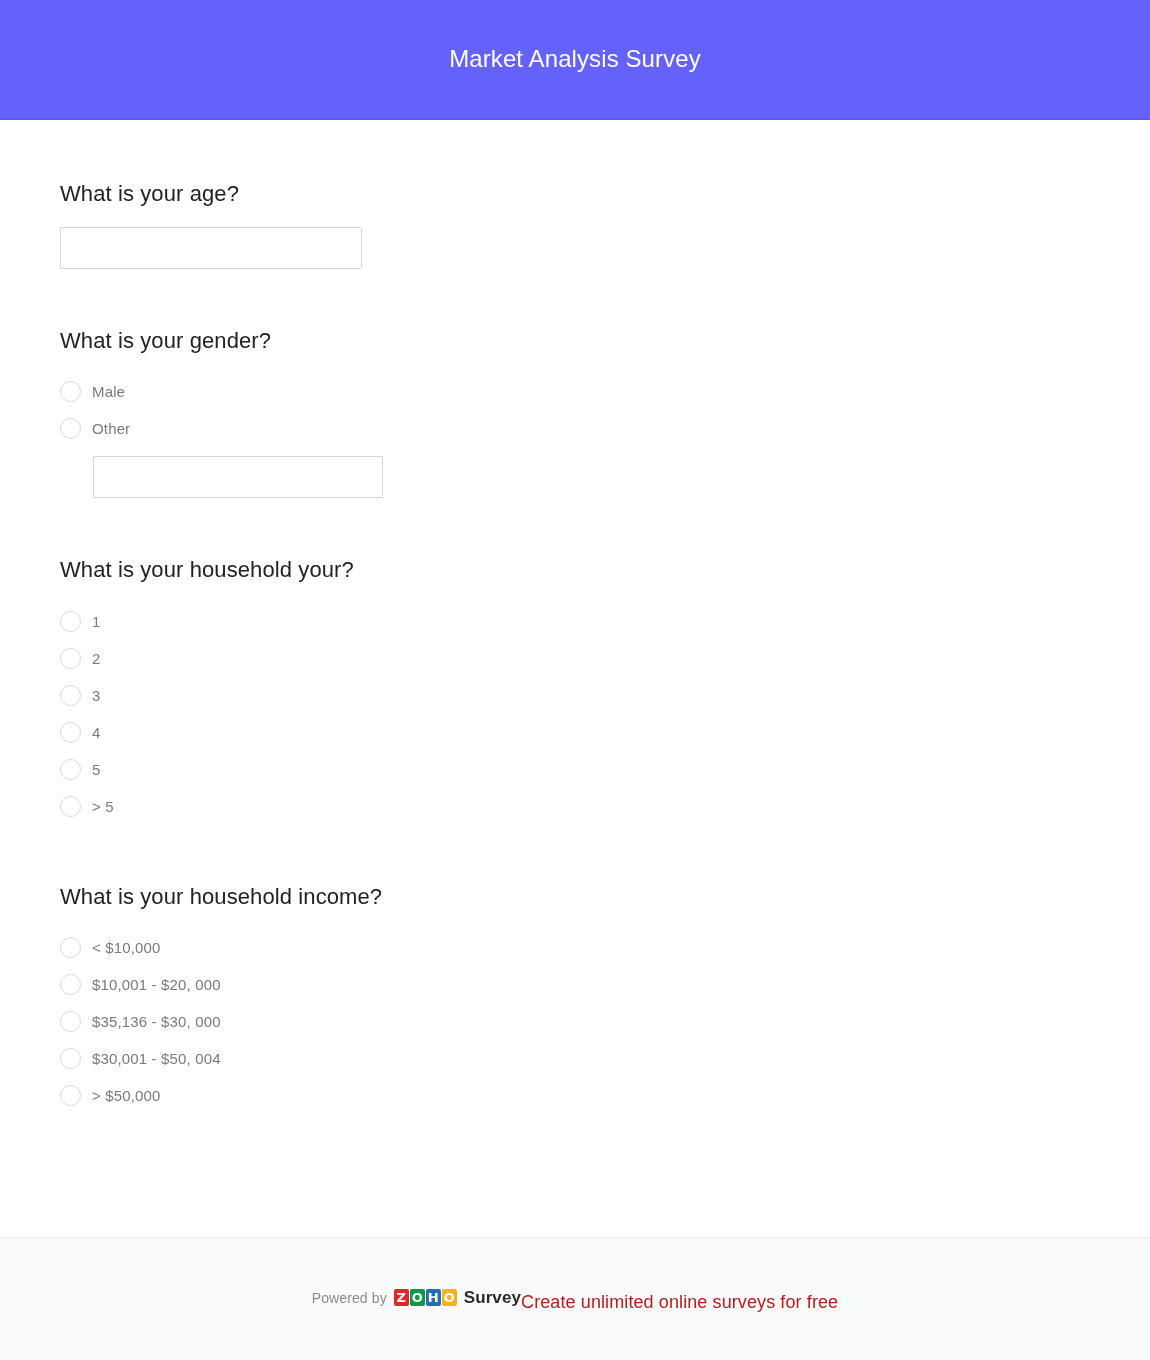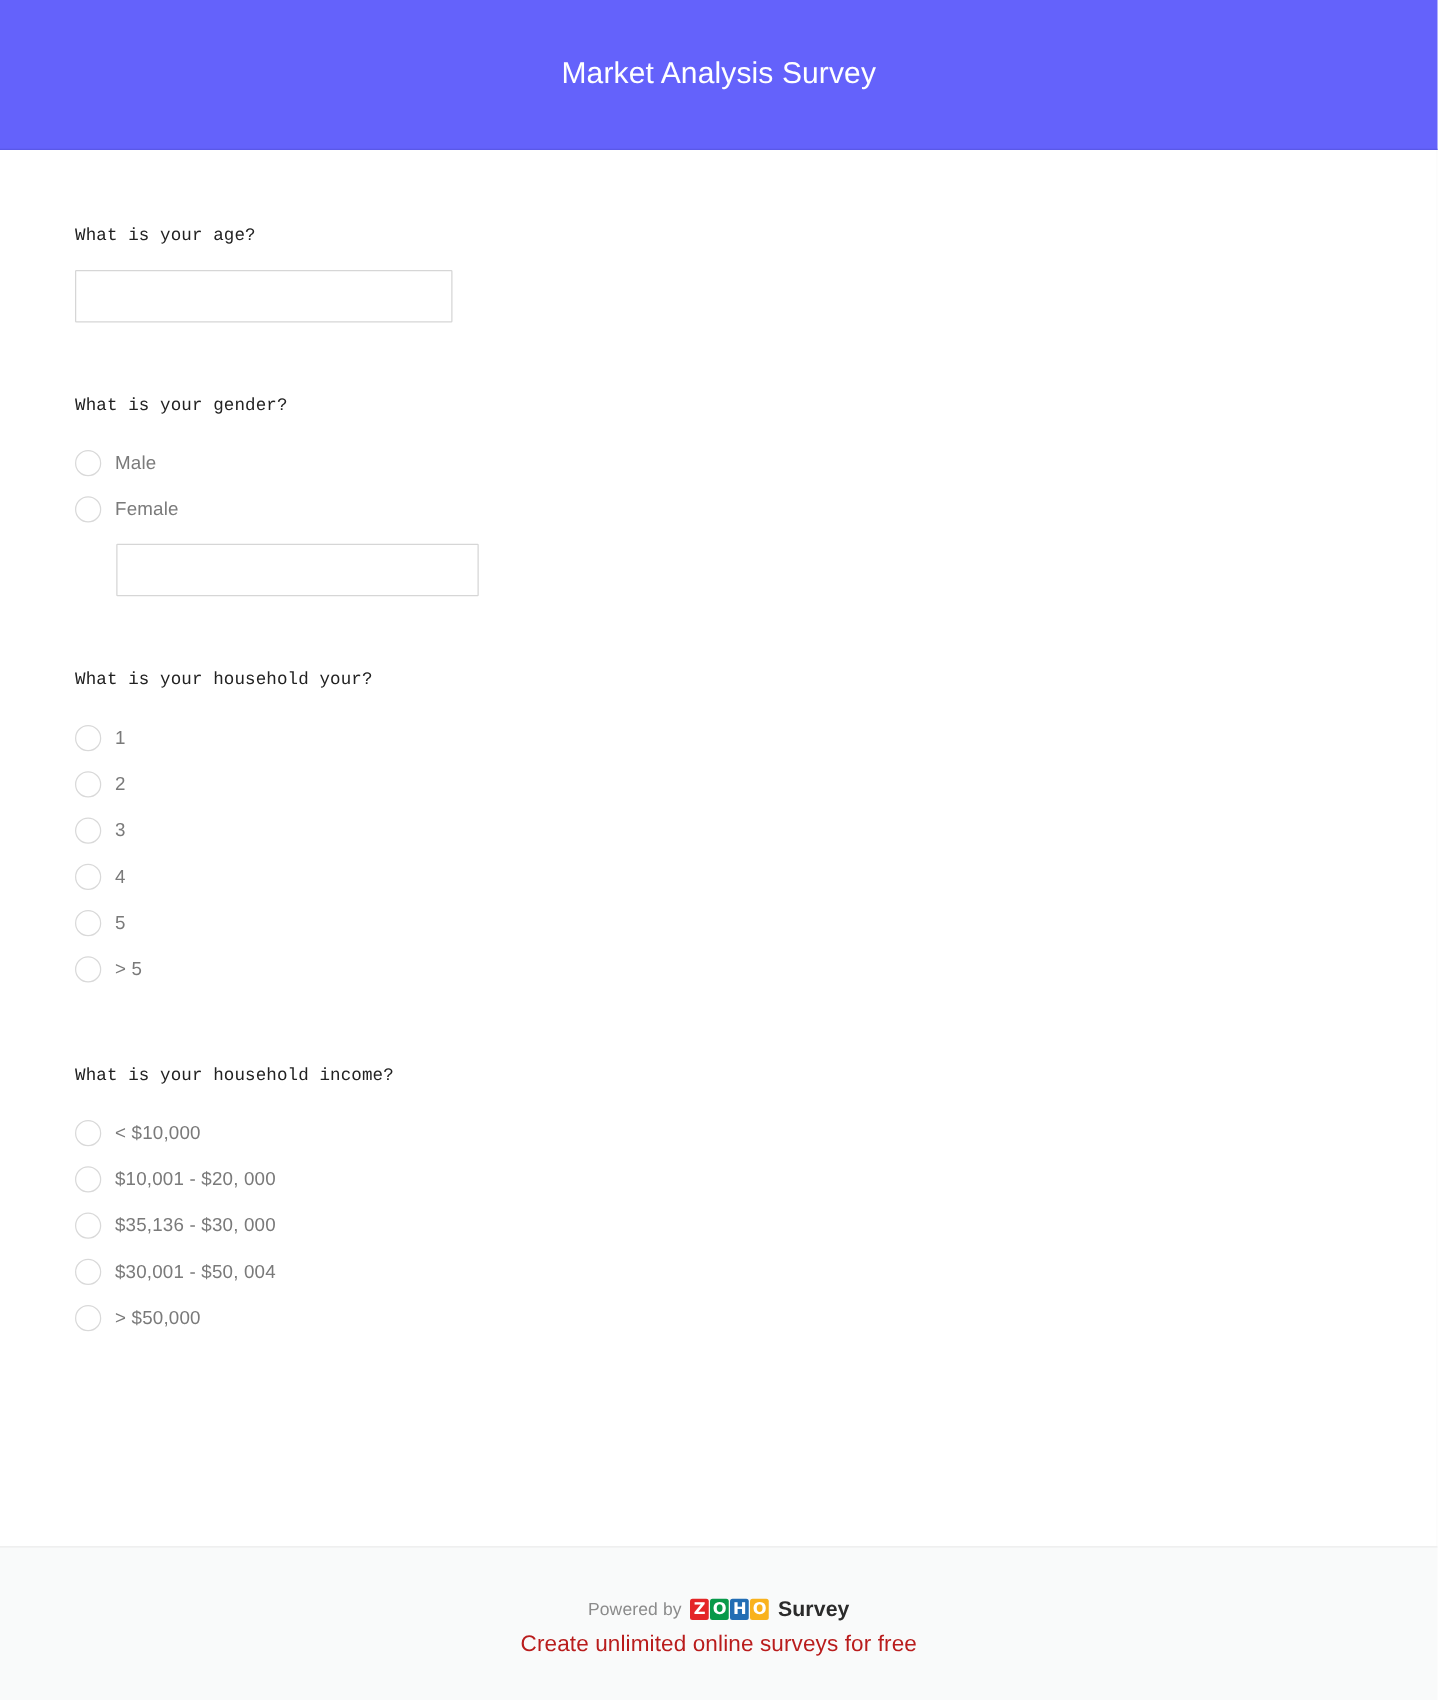--- a/index.html
+++ b/index.html
@@ -51,27 +51,26 @@
     border-right: 1px solid #fbfbfb;
   }
 
   .question-block {
     padding-left: 60px;
     margin-bottom: 58px;
   }
   .question-block.tight { margin-bottom: 54px; }
 
   .question-title {
-    font-size: 14px;
+    font-size: 22px;
     color: #222222;
     font-weight: 400;
     line-height: 1.3;
     margin-bottom: 18px;
     letter-spacing: 0.1px;
-    font-family: Liberation Mono, monospace;
   }
 
   .text-input {
     width: 302px;
     height: 42px;
     border: 1px solid #d6d6d6;
     background: #ffffff;
     border-radius: 1px;
     font-size: 14px;
     color: #333;
@@ -117,21 +116,21 @@
   }
   .other-wrap { display: block; }
 
   
   .survey-footer {
     height: 123px;
     min-height: 123px;
     background: #f9fafa;
     border-top: 1px solid #ececec;
     display: flex;
-    flex-direction: column;
+    flex-direction: row;
     align-items: center;
     justify-content: center;
     padding-top: 6px;
   }
   .powered-row {
     display: flex;
     align-items: center;
     justify-content: center;
     line-height: 1;
     margin-bottom: 9px;
@@ -195,21 +194,21 @@
 
     <div class="question-block">
       <div class="question-title">What is your gender?</div>
       <ul class="option-list">
         <li class="option-row">
           <span class="radio-mark"></span>
           <span class="option-label">Male</span>
         </li>
         <li class="option-row">
           <span class="radio-mark"></span>
-          <span class="option-label">Female</span>
+          <span class="option-label">Other</span>
         </li>
       </ul>
       <div class="other-wrap">
         <input class="text-input indented" type="text" value="" style="">
       </div>
     </div>
 
     <div class="question-block">
       <div class="question-title">What is your household your?</div>
       <ul class="option-list">

